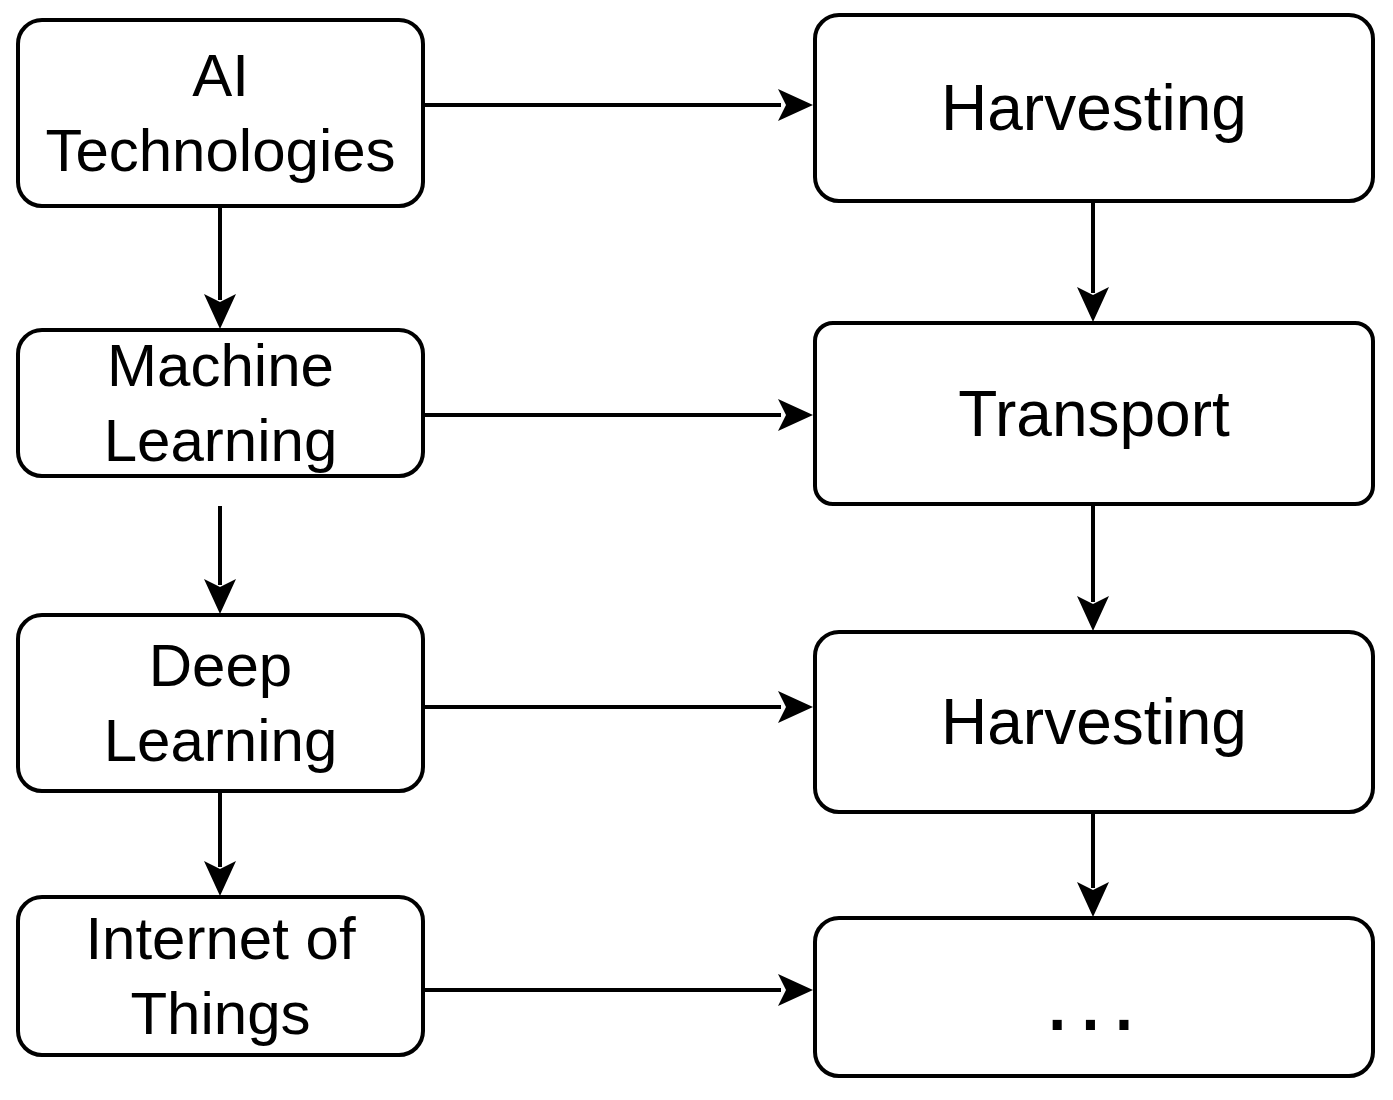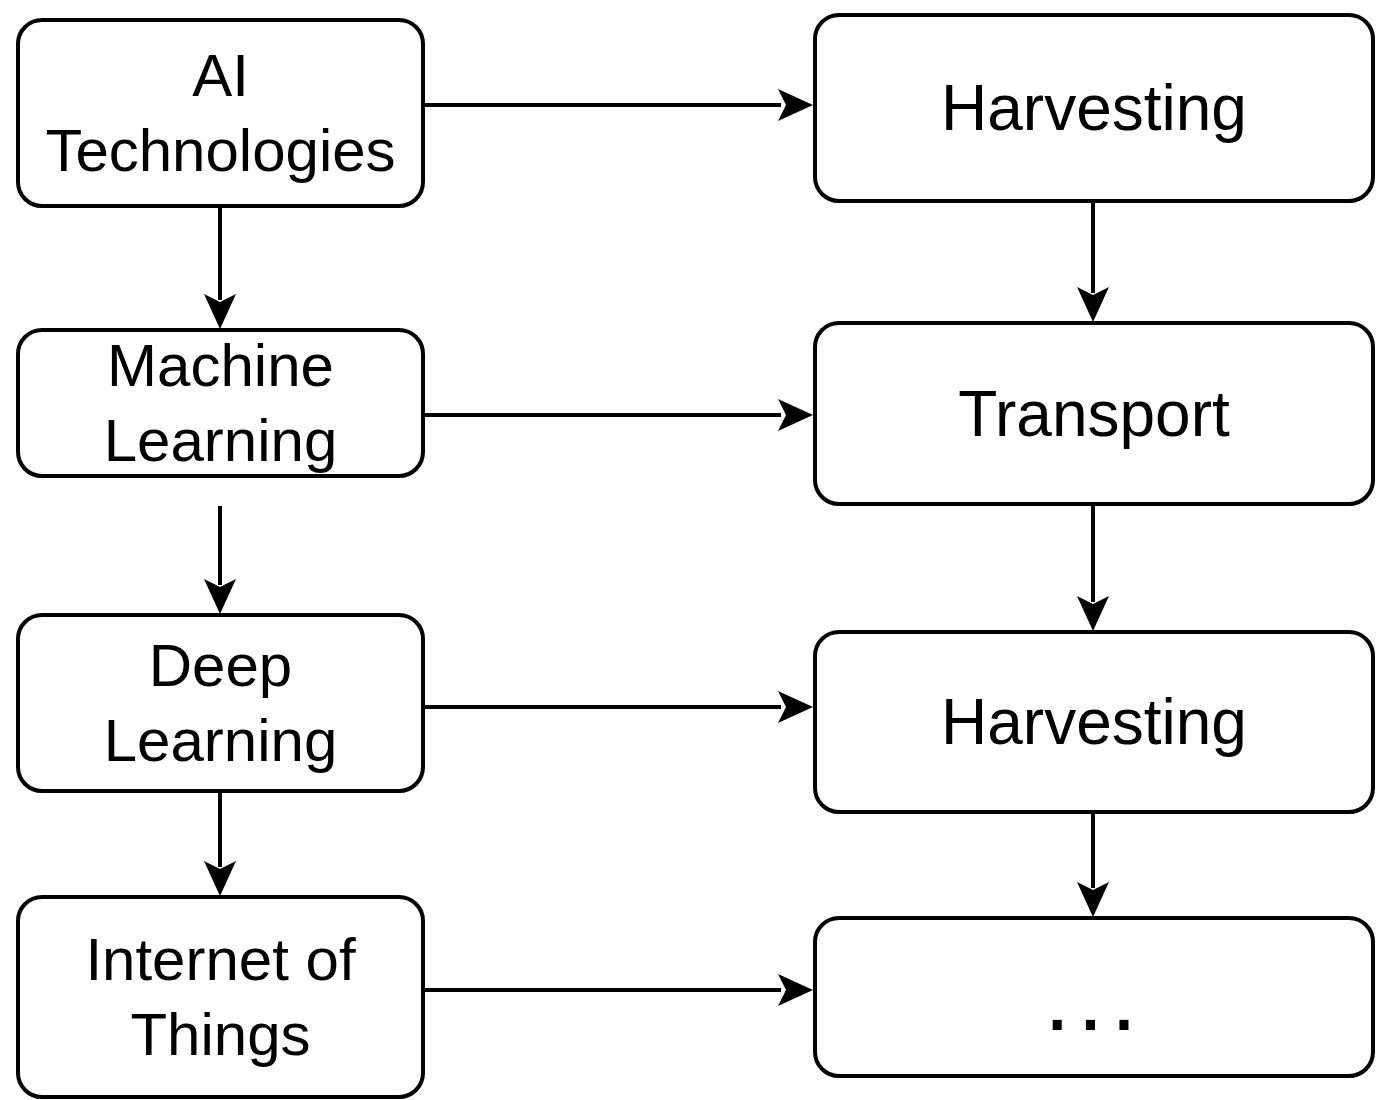--- a/index.html
+++ b/index.html
@@ -44,23 +44,23 @@
   }
   .node .label {
     white-space: pre-line;
     line-height: 1.25;
   }
   .node.left-col { left: 16px; width: 409px; font-size: 60px; }
   .node.right-col { left: 813px; width: 562px; font-size: 64px; }
   .node-ai        { top: 18px;  height: 190px; }
   .node-ml        { top: 328px; height: 150px; }
   .node-dl        { top: 613px; height: 180px; border-radius: 26px; }
-  .node-iot       { top: 895px; height: 204px; }
+  .node-iot       { top: 895px; height: 162px; }
   .node-harvest   { top: 13px;  height: 190px; }
-  .node-transport { top: 321px; height: 185px; }
+  .node-transport { top: 321px; height: 185px; border-radius: 20px; }
   .node-inventory { top: 630px; height: 184px; }
   .node-more      { top: 916px; height: 162px; }
   .node-more .label {
     font-size: 95px;
     letter-spacing: 7px;
     line-height: 1;
   }
 </style>
 </head>
 <body>

